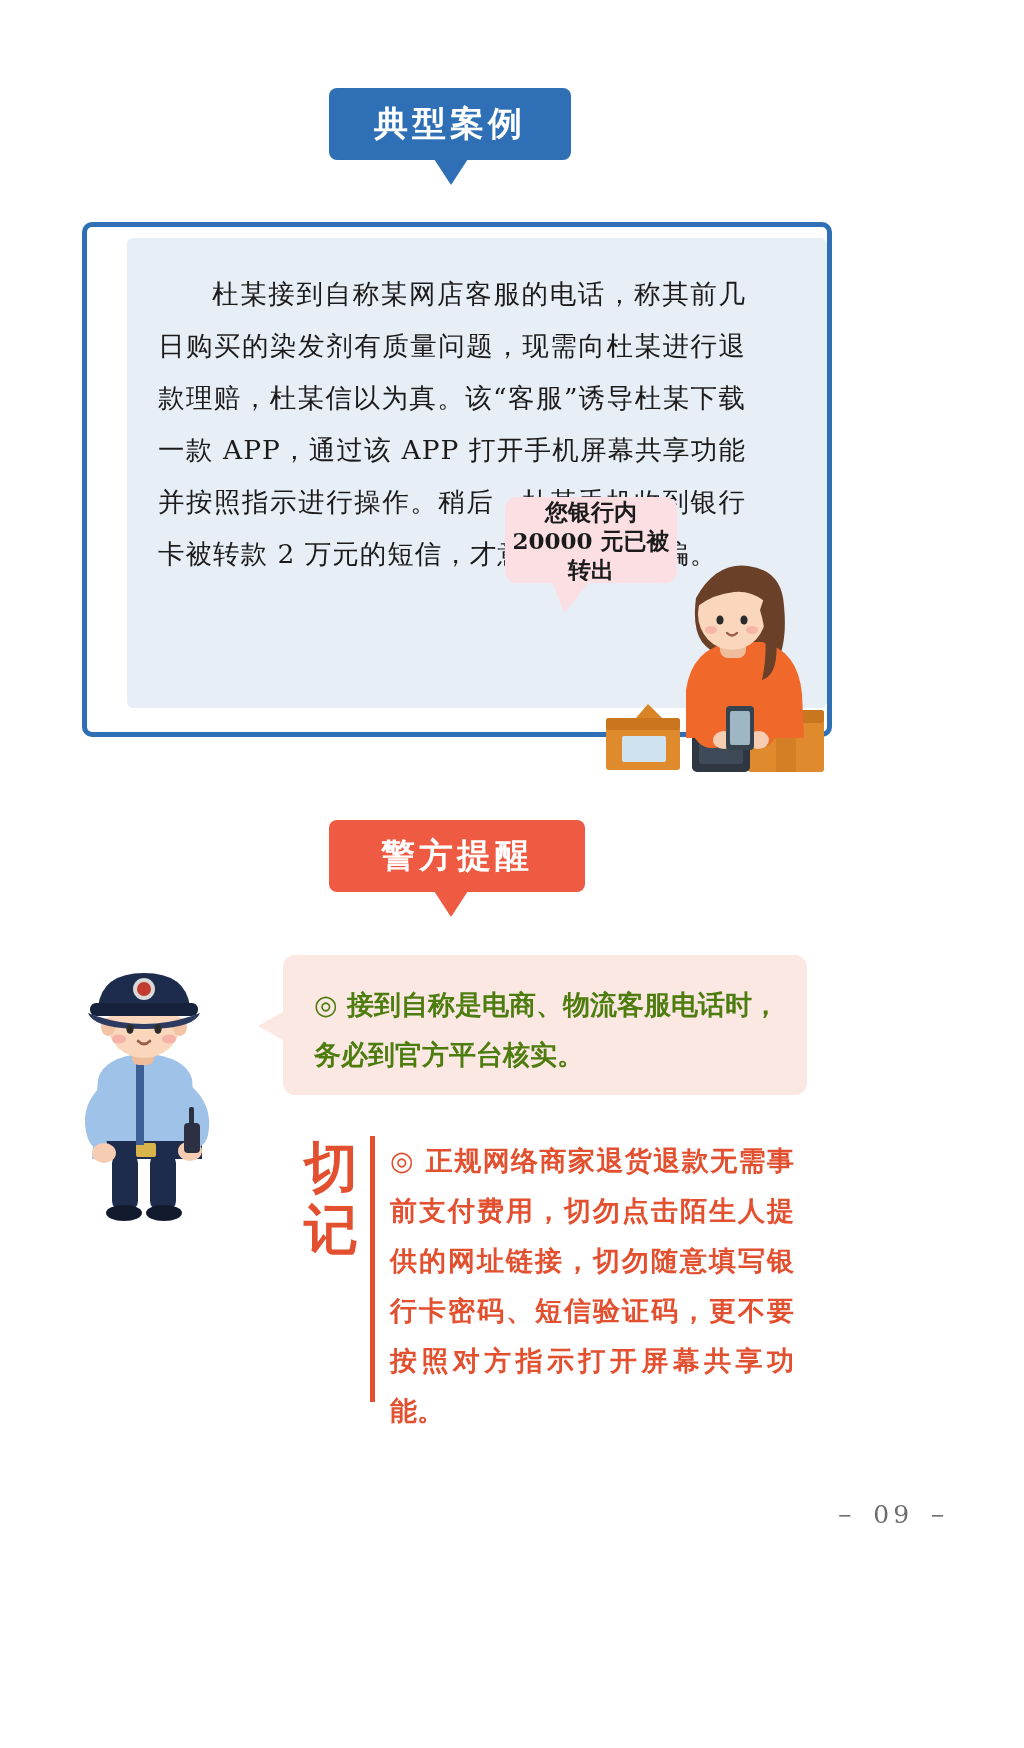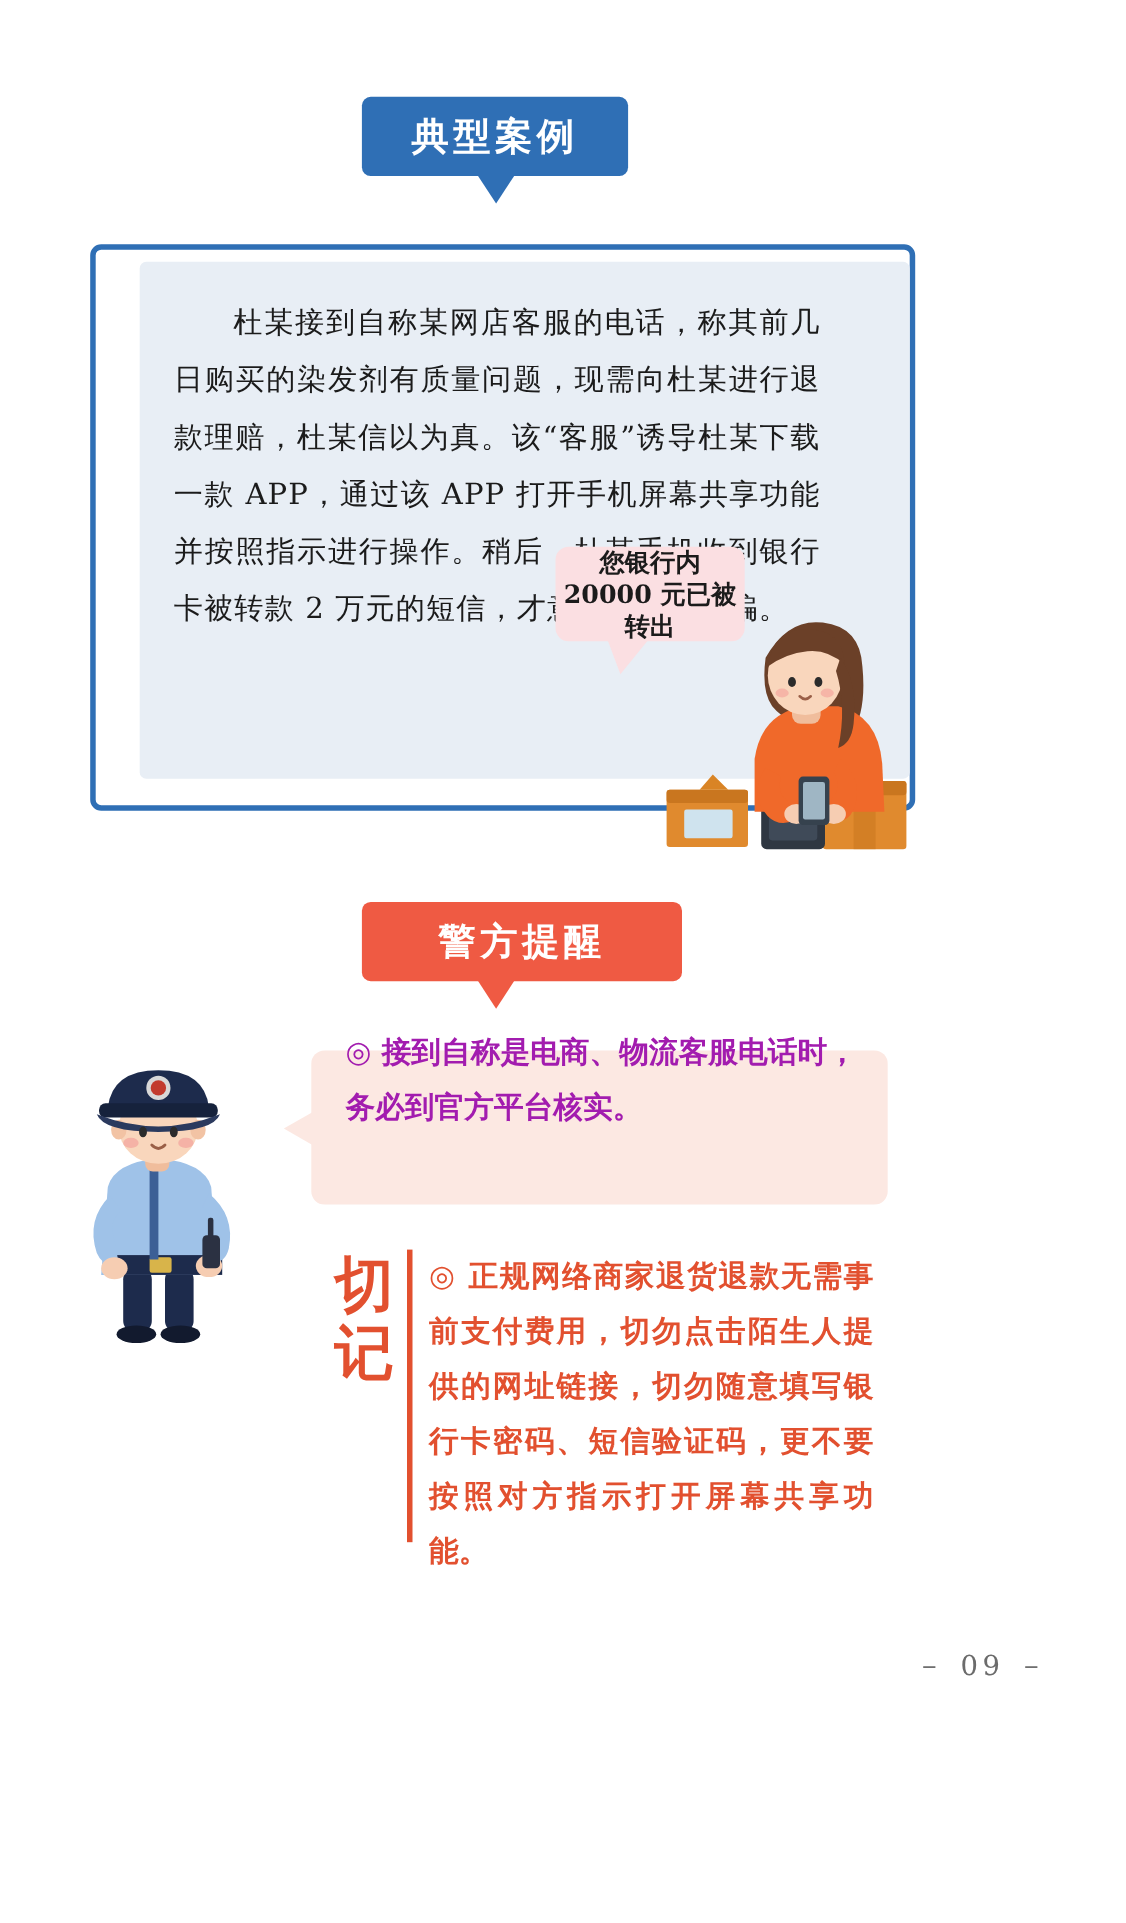--- a/index.html
+++ b/index.html
@@ -52,40 +52,40 @@
     border-left:12px solid transparent;border-right:26px solid transparent;
     border-top:32px solid #fbdfe2;
   }
 
   
   .ill{position:absolute;}
   #scene-woman{left:600px;top:540px;width:230px;height:250px;}
 
   
   #tip-banner{
-    left:329px;top:820px;width:291px;height:72px;background:#ef5a43;font-size:34px;
+    left:329px;top:820px;width:256px;height:72px;background:#ef5a43;font-size:34px;
   }
   #tip-banner-tail{
     position:absolute;left:434px;top:891px;width:0;height:0;
     border-left:17px solid transparent;border-right:17px solid transparent;
     border-top:26px solid #ef5a43;
   }
 
   #tip1-box{
     position:absolute;left:283px;top:955px;width:524px;height:140px;
     background:#fce8e2;border-radius:12px;
   }
   #tip1-tail{
     position:absolute;left:258px;top:1010px;width:0;height:0;
     border-top:16px solid transparent;border-bottom:16px solid transparent;
     border-right:28px solid #fce8e2;
   }
   #tip1-text{
-    position:absolute;left:314px;top:932px;width:470px;
-    font-size:27px;line-height:50px;color:#a21caf;font-weight:bold;
+    position:absolute;left:314px;top:980px;width:470px;
+    font-size:27px;line-height:50px;color:#4d7c0f;font-weight:bold;
     font-family:"DejaVu Serif","Liberation Serif",serif;
   }
 
   #qiji{
     position:absolute;left:276px;top:1136px;width:82px;height:130px;
     color:#e2502f;font-size:54px;font-weight:bold;line-height:62px;text-align:right;
     font-family:"DejaVu Serif","Liberation Serif",serif;
   }
   #tip2-bar{
     position:absolute;left:370px;top:1136px;width:5px;height:266px;background:#e2502f;

